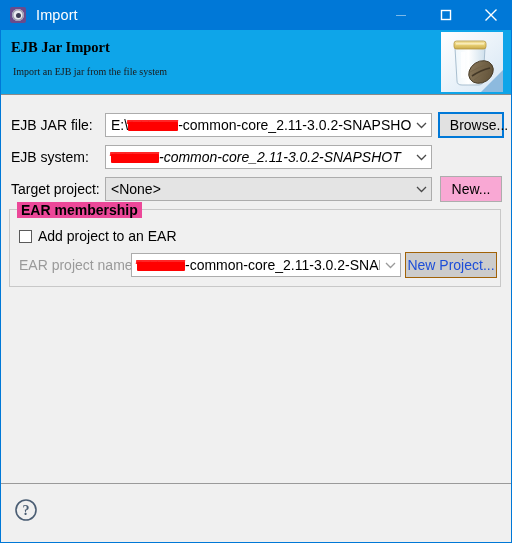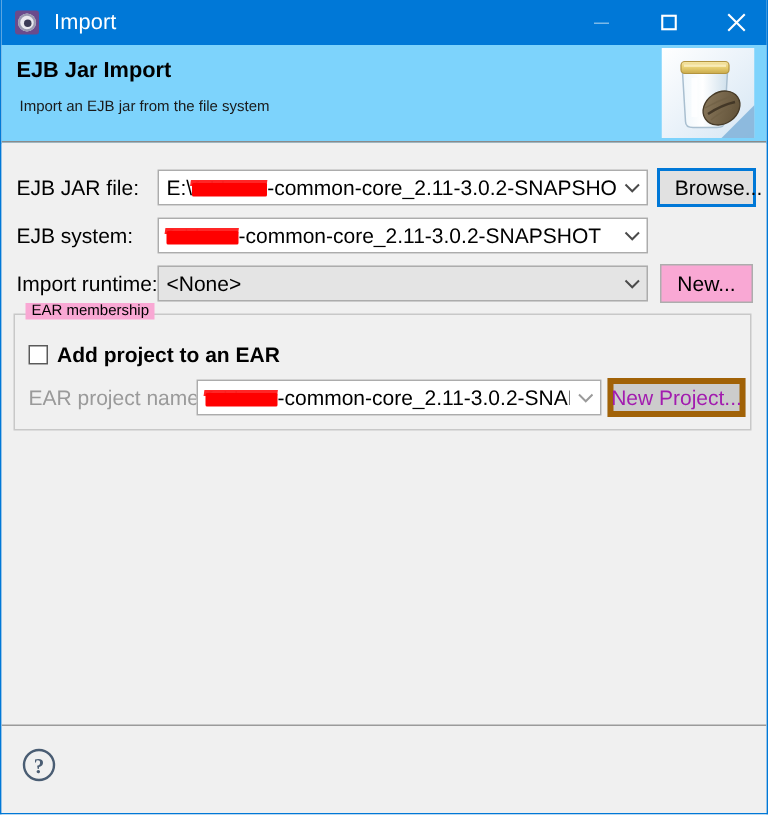--- a/index.html
+++ b/index.html
@@ -85,23 +85,24 @@
     justify-content: center;
   }
   .win-btn svg { display: block; }
 
   
   #header {
     position: absolute;
     left: 0; top: 30px;
     width: 510px;
     height: 65px;
-    background: #7dd3fc;
+    background: #0ea5e9;
     border-bottom: 1px solid #8a8a8a;
     box-sizing: border-box;
+    font-family: Liberation Serif, serif;
   }
   #header-title {
     position: absolute;
     left: 10px; top: 9px;
     font-size: 14.5px;
     font-weight: bold;
     color: #000000;
     white-space: nowrap;
   }
   #header-subtitle {
@@ -213,50 +214,50 @@
     align-items: center;
     justify-content: center;
     white-space: nowrap;
     font-family: "Liberation Sans", sans-serif;
   }
   .btn.focused {
     border: 2px solid #0078D7;
     background: #E1E1E1;
   }
   .btn.disabled {
-    color: #a21caf;
+    color: #1d4ed8;
     background: #CCCCCC;
-    border: 4px solid #a16207;
+    border: 1px solid #a16207;
   }
 
   
   #ear-group {
     position: absolute;
     left: 8px; top: 113px;
     width: 492px;
     height: 78px;
     box-sizing: border-box;
     border: 1px solid #C8C8C8;
   }
   #ear-group-label {
     position: absolute;
     left: 16px; top: 106px;
-    background: #f9a8d4;
+    background: #ec4899;
     padding: 0 4px;
-    font-size: 10px;
-    color: #000000;
-    white-space: nowrap;
+    font-size: 14px;
+    color: #000000;
+    white-space: nowrap;
+    font-weight: bold;
   }
 
   .checkbox-row {
     position: absolute;
     left: 18px; top: 132px;
     display: flex;
     align-items: center;
-    font-weight: bold;
   }
   .checkbox-box {
     width: 13px; height: 13px;
     box-sizing: border-box;
     border: 1px solid #5a5a5a;
     background: #ffffff;
     flex: none;
   }
   .checkbox-label {
     margin-left: 6px;
@@ -355,30 +356,30 @@
       <div class="combo-text"><span>E:\</span><span class="redact" style="width:50px;"><span class="ghost">folder</span><span class="ink"></span><span class="ink2"></span></span><span>-common-core_2.11-3.0.2-SNAPSHOT.jar</span></div>
       <div class="arrow">
         <svg width="11" height="7" viewBox="0 0 11 7">
             <path d="M1 1 L5.5 5.5 L10 1" stroke="#4a4a4a" stroke-width="1.3" fill="none"></path>
           </svg>
       </div>
     </div>
     <div class="btn focused" style="left:437px; top:16px; width:66px; height:26px;padding-left:16px;">Browse...</div>
 
     <div class="field-label" style="left:10px; top:49px;">EJB system:</div>
-    <div class="combo" style="left:104px; top:49px; width:327px;">
+    <div class="combo" style="left:104px; top:49px; width:327px;font-style:italic;">
       <div class="combo-text"><span></span><span class="redact" style="width:48px;"><span class="ghost">folder</span><span class="ink"></span><span class="ink2"></span></span><span>-common-core_2.11-3.0.2-SNAPSHOT</span></div>
       <div class="arrow">
         <svg width="11" height="7" viewBox="0 0 11 7">
             <path d="M1 1 L5.5 5.5 L10 1" stroke="#4a4a4a" stroke-width="1.3" fill="none"></path>
           </svg>
       </div>
     </div>
 
-    <div class="field-label" style="left:10px; top:81px;">Import runtime:</div>
+    <div class="field-label" style="left:10px; top:81px;">Target project:</div>
     <div class="combo disabled-gray" style="left:104px; top:81px; width:327px;gap:28px;">
       <div class="combo-text">&lt;None&gt;</div>
       <div class="arrow">
         <svg width="11" height="7" viewBox="0 0 11 7">
             <path d="M1 1 L5.5 5.5 L10 1" stroke="#4a4a4a" stroke-width="1.3" fill="none"></path>
           </svg>
       </div>
     </div>
     <div class="btn" style="left:439px; top:80px; width:62px; height:26px;">New...</div>
 

